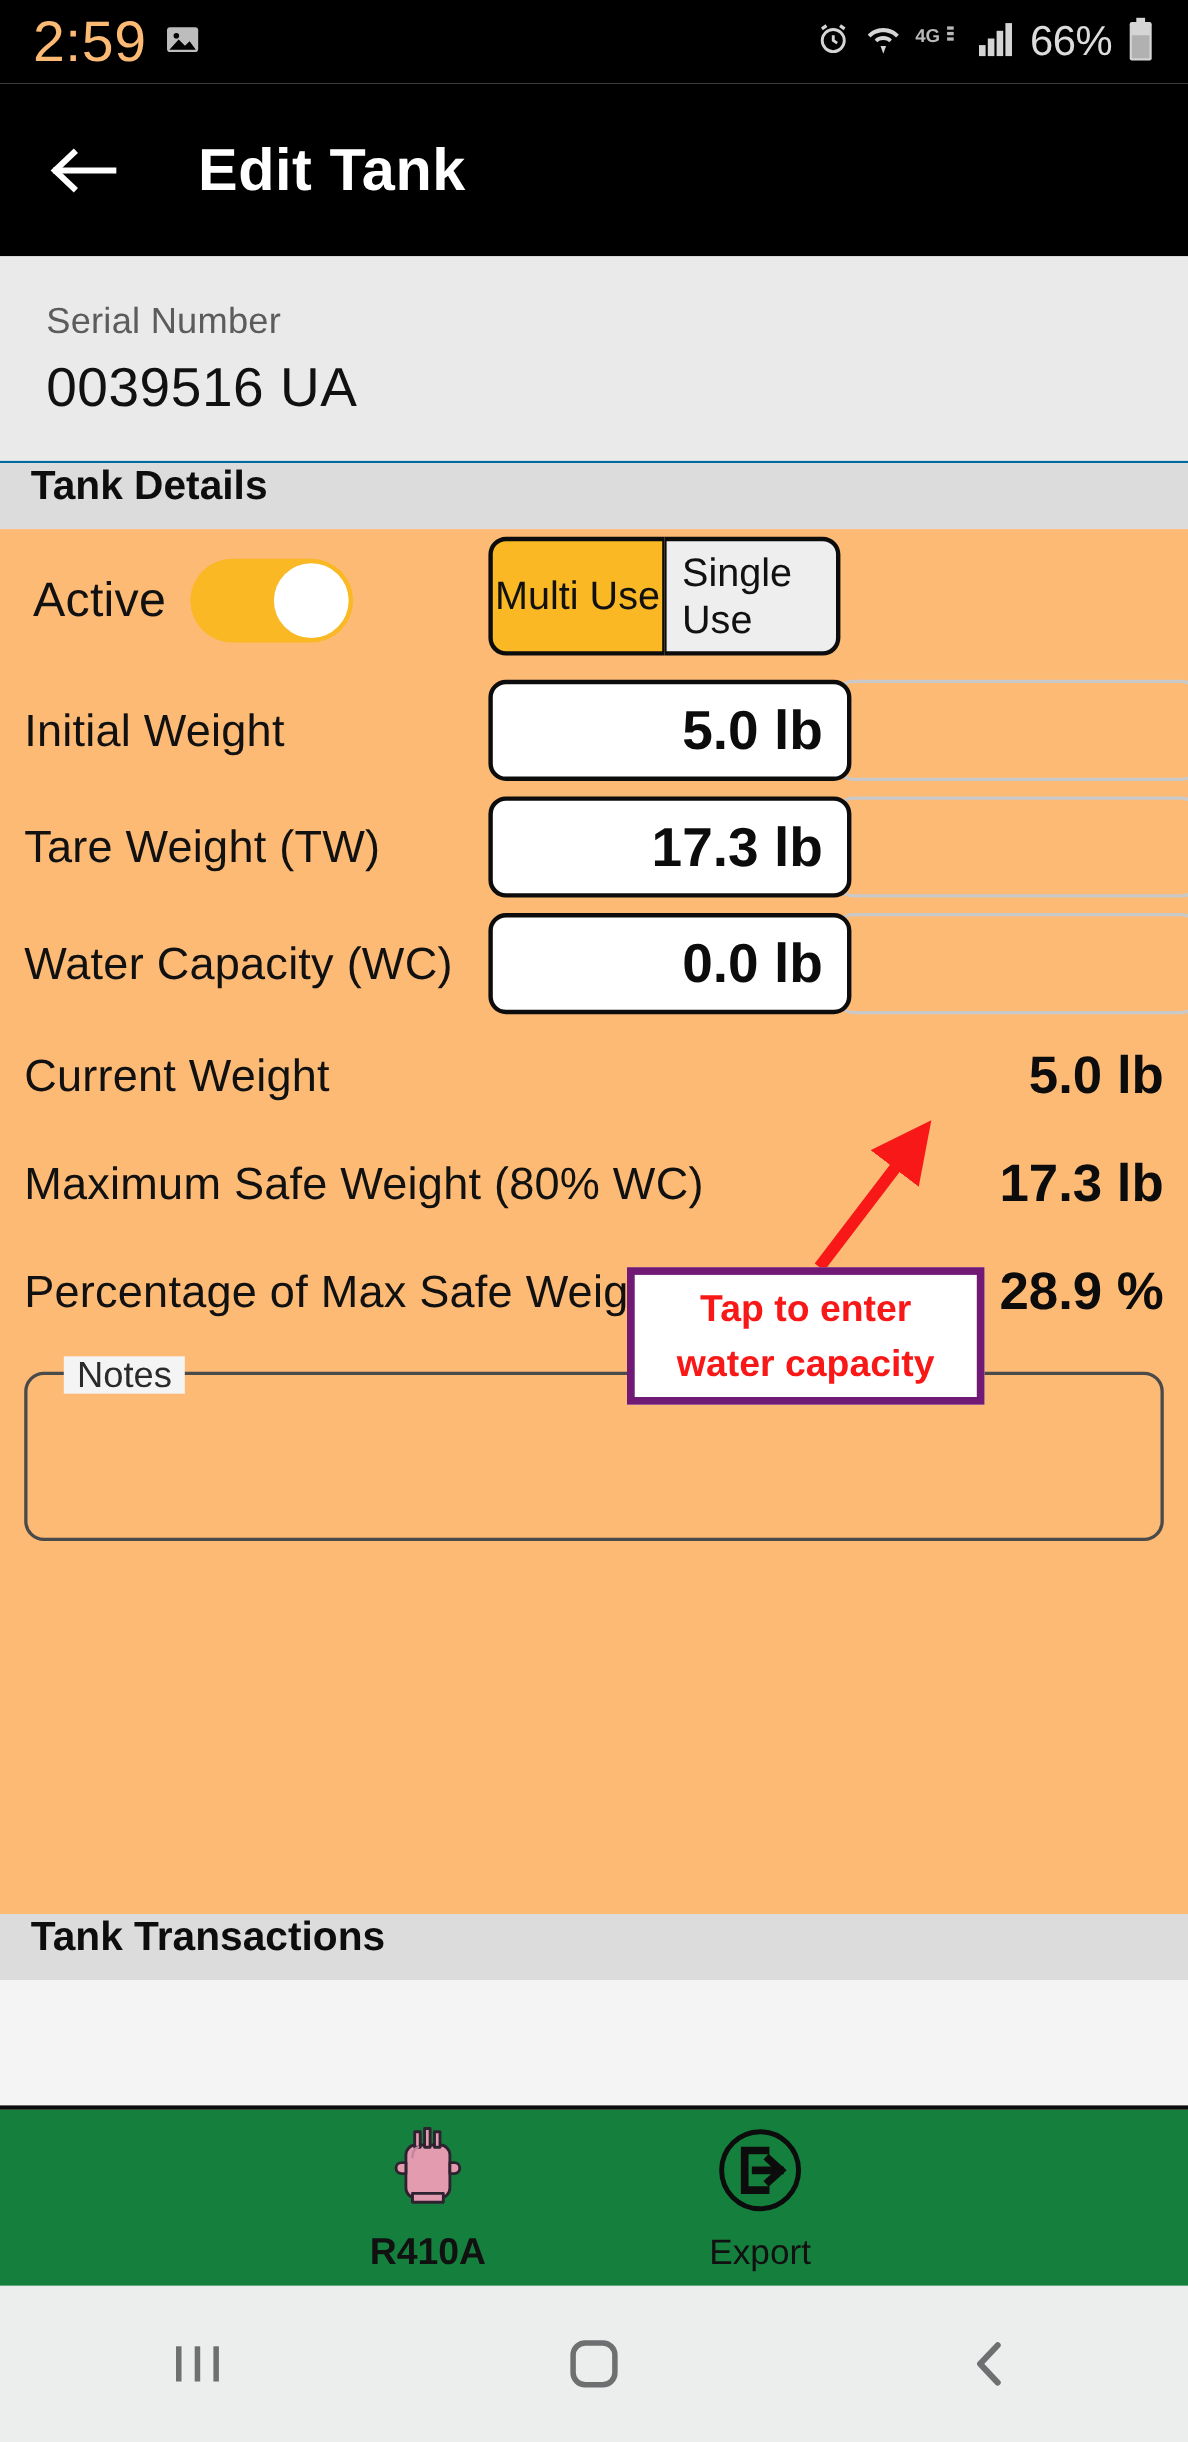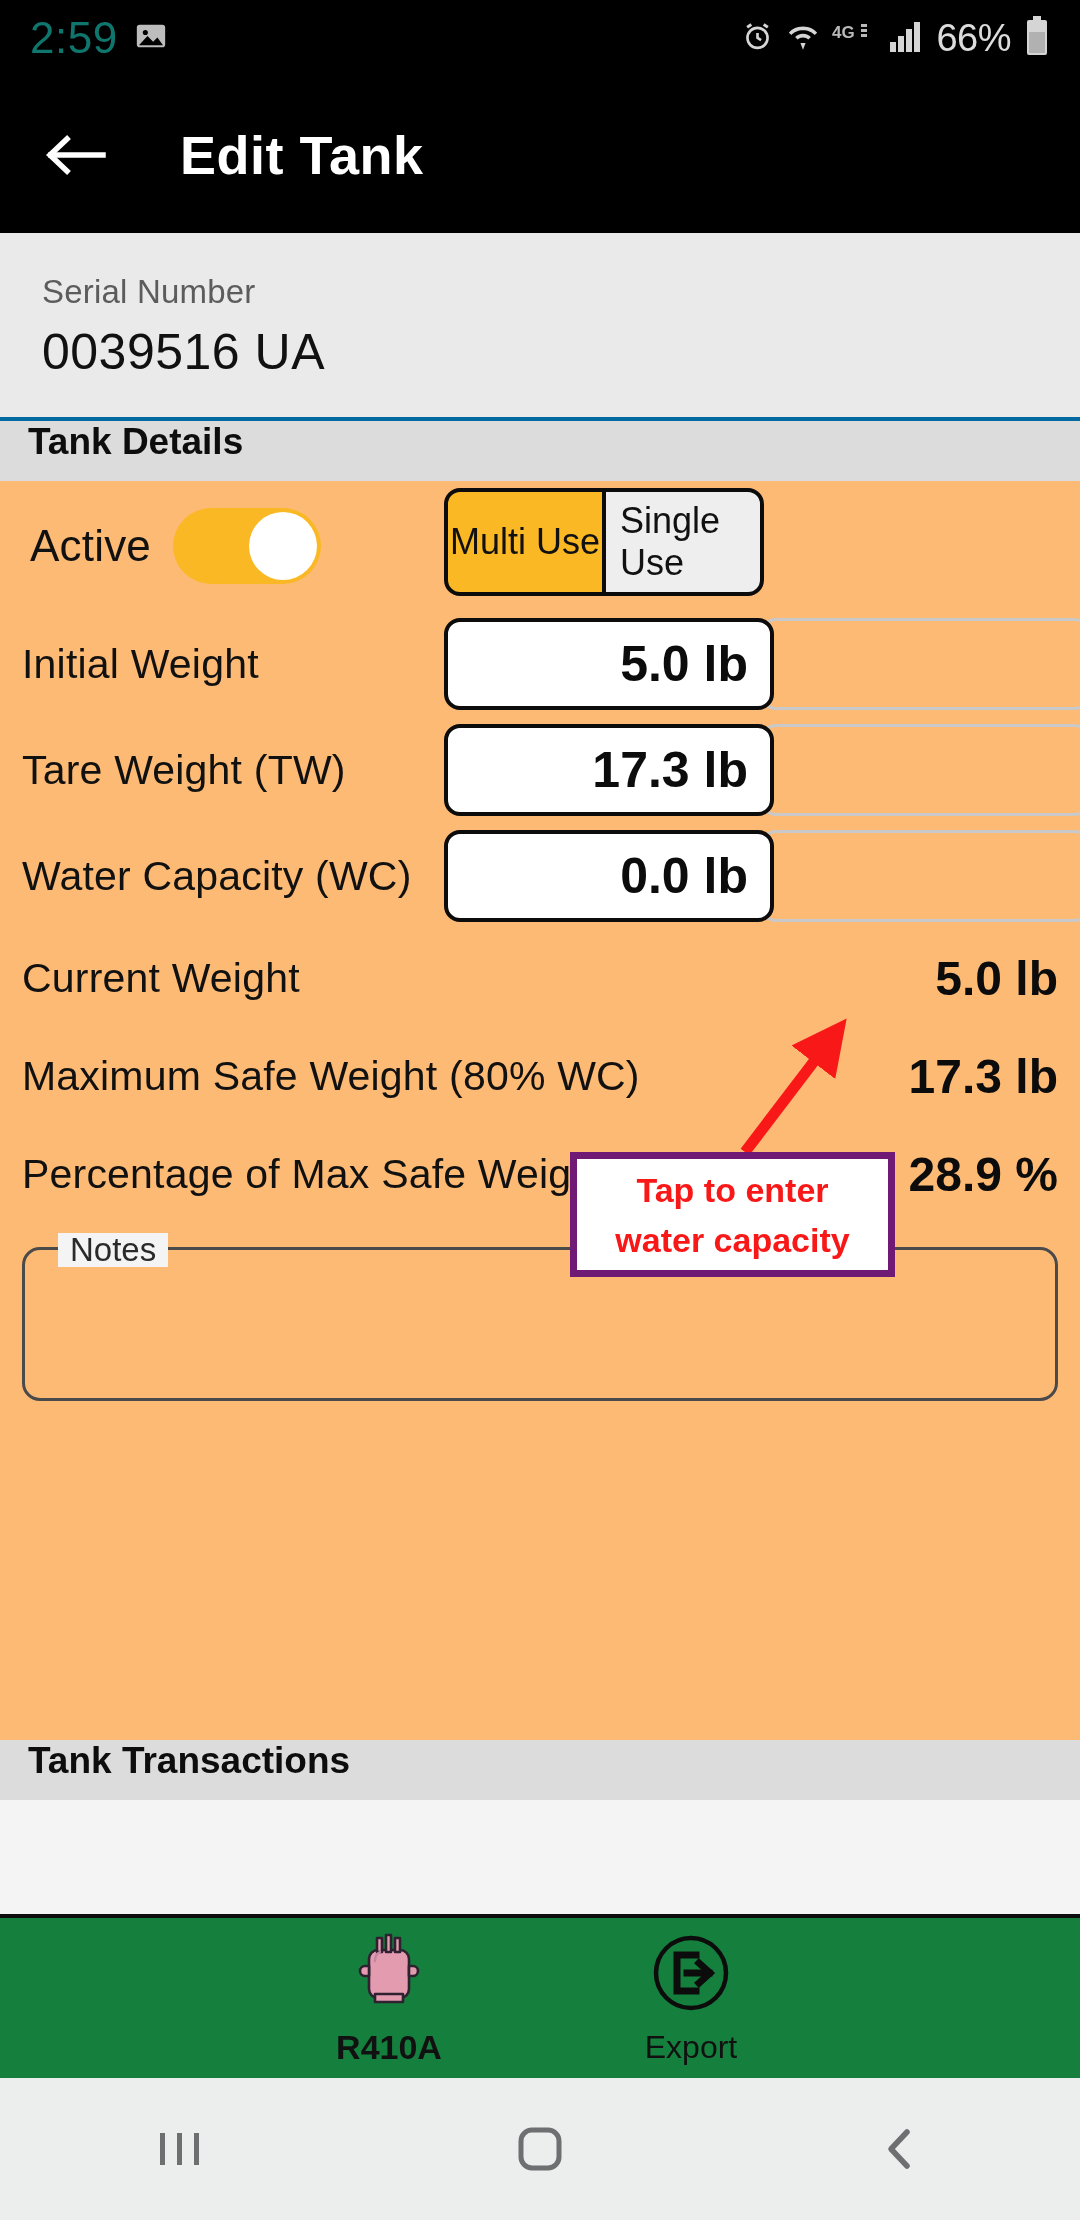--- a/index.html
+++ b/index.html
@@ -18,21 +18,21 @@
   
   #status-bar {
     position: absolute; left: 0; top: 0;
     width: 1080px; height: 76px;
     background: #000;
     display: flex; align-items: center;
     padding: 0 30px;
     color: #d8d8d8;
   }
   #status-left { display: flex; align-items: center; gap: 16px; }
-  #status-clock { font-size: 44px; letter-spacing: 0.5px; color: #0f766e; }
+  #status-clock { font-size: 52px; letter-spacing: 0.5px; color: #fdba74; }
   #status-right {
     margin-left: auto; display: flex; align-items: center; gap: 13px;
   }
   .sicon { display: block; }
   #battery-pct { font-size: 38px; color: #dcdcdc; letter-spacing: -0.5px; }
 
   
   #app-bar {
     position: absolute; left: 0; top: 76px;
     width: 1080px; height: 157px;
@@ -45,21 +45,21 @@
     color: #fff; font-size: 54px; font-weight: bold;
     margin-left: 68px; letter-spacing: 0.5px;
   }
 
   
   #serial-block {
     position: absolute; left: 0; top: 233px;
     width: 1080px; height: 188px;
     background: #eaeaea;
     padding: 40px 42px 0 42px;
-    border-bottom: 4px solid #0369a1;
+    border-bottom: 2px solid #0369a1;
   }
   #serial-label { font-size: 33px; color: #5c5c5c; letter-spacing: 0.2px; }
   #serial-value { font-size: 50px; color: #111; margin-top: 12px; letter-spacing: 0.5px; }
 
   
   .section-header {
     position: absolute; left: 0; width: 1080px; height: 60px;
     background: #dcdcdc;
     display: flex; align-items: flex-start;
     padding-left: 28px;

